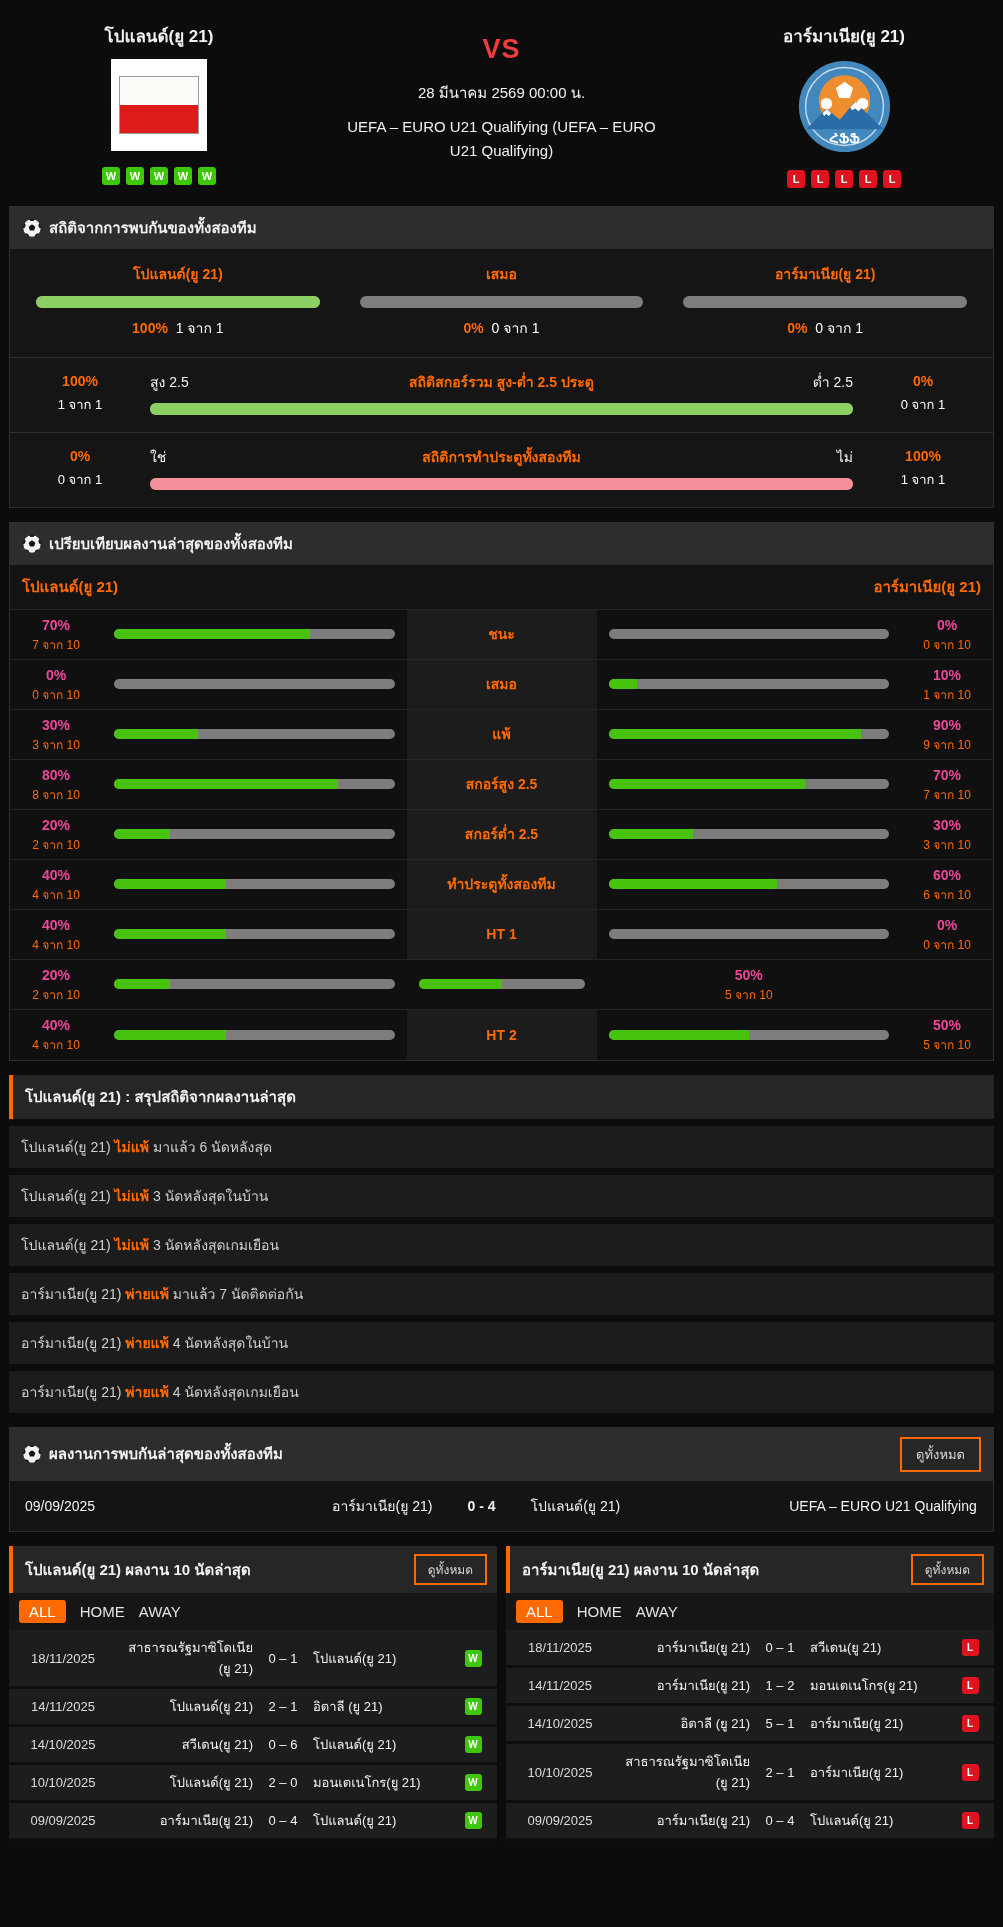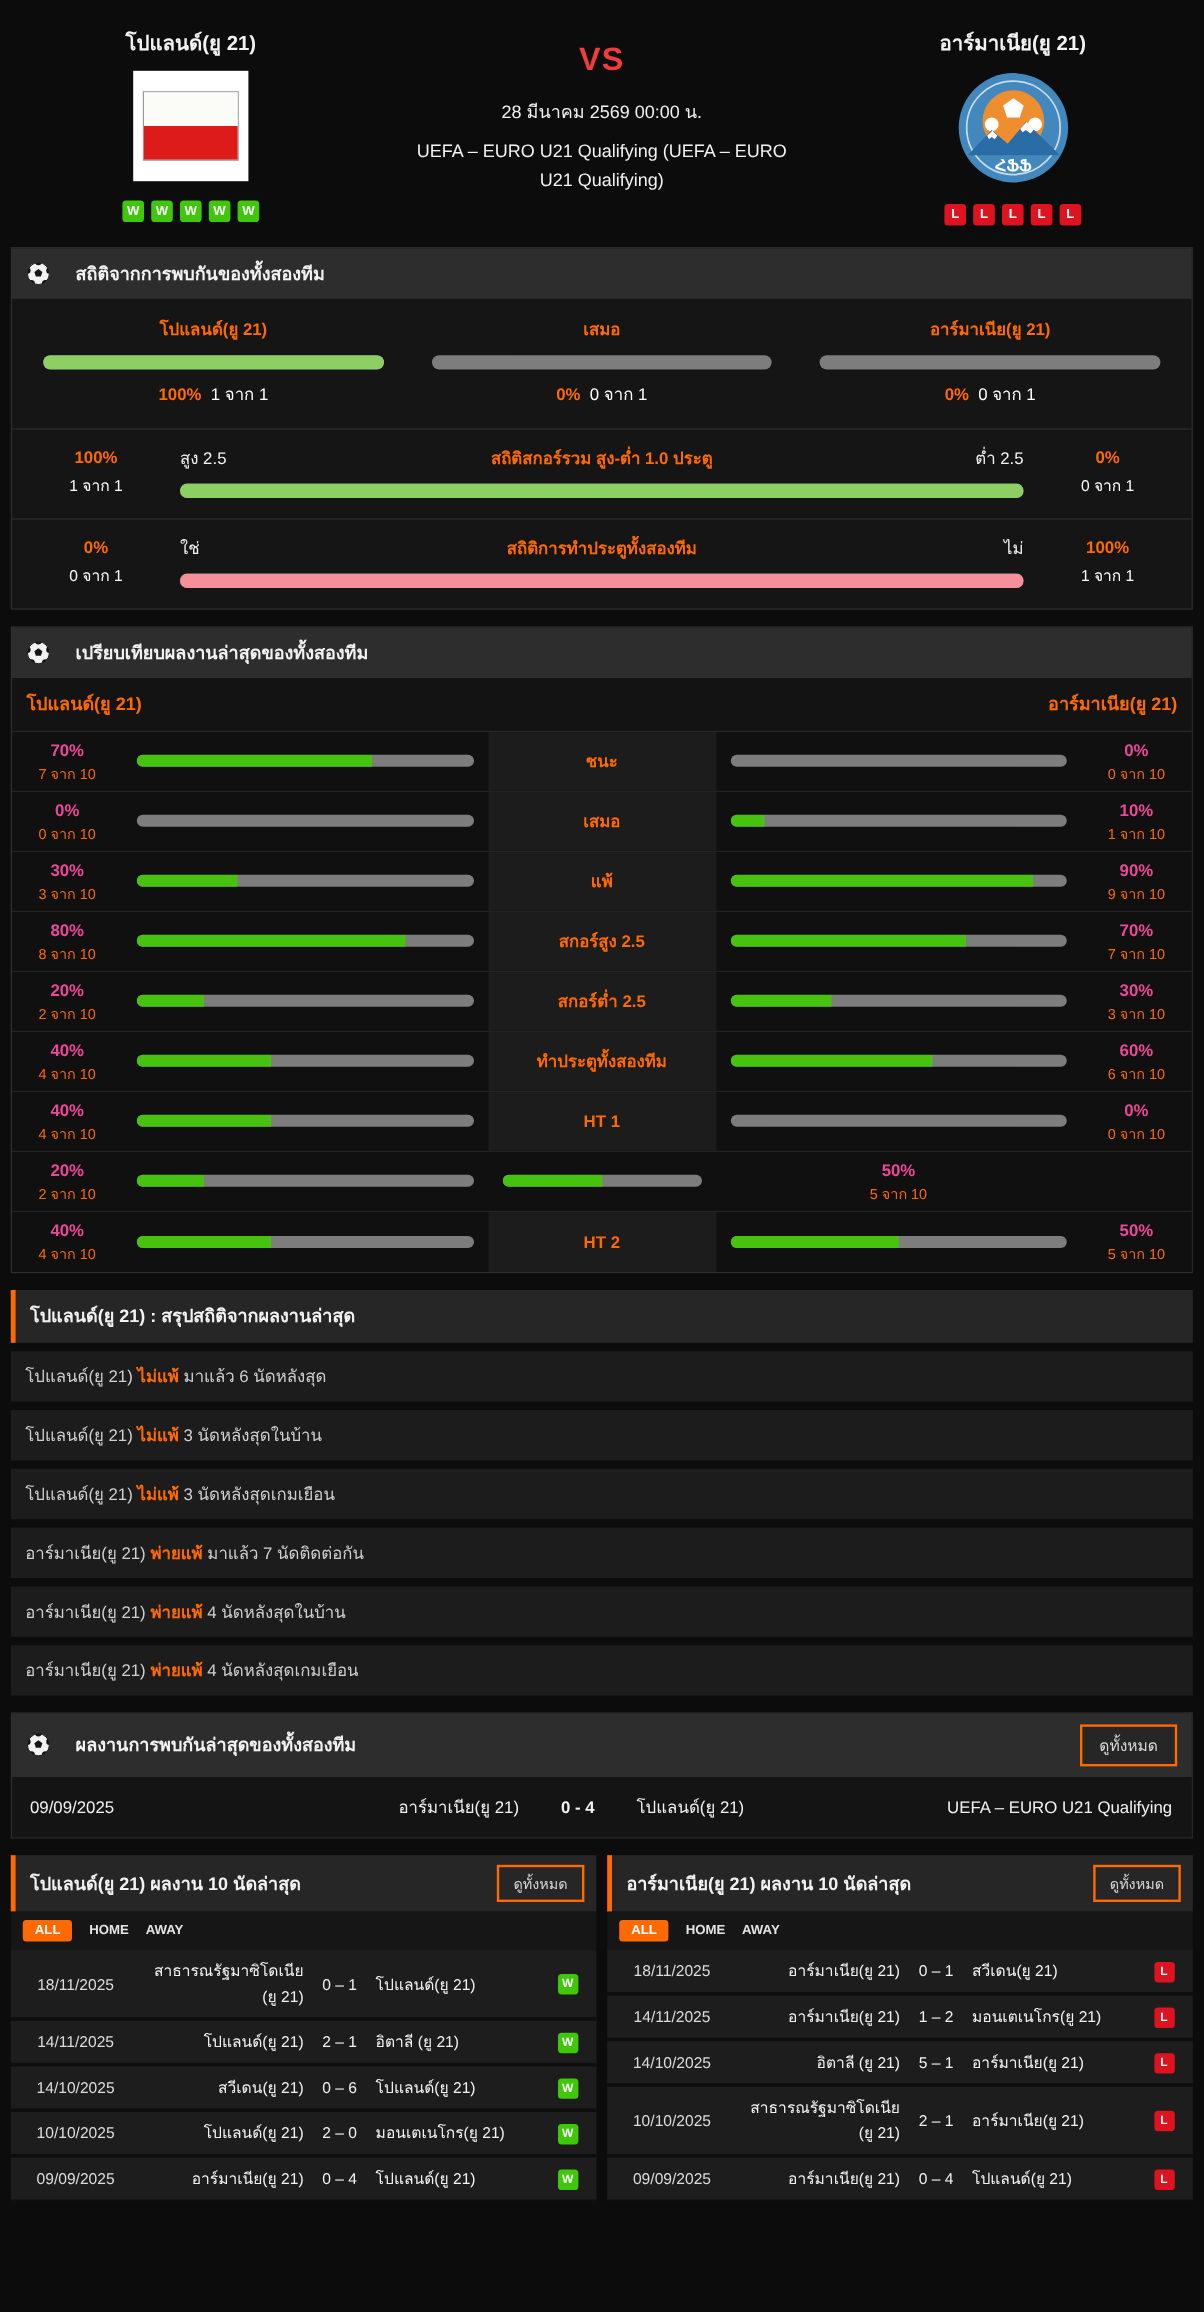--- a/index.html
+++ b/index.html
@@ -27,21 +27,21 @@
   .poland-flag .r{flex:1;background:#dd1b1b}
   .form-row{display:flex;gap:6px;margin-top:6px}
   .badge{display:inline-flex;width:18px;height:18px;align-items:center;justify-content:center;
          border-radius:3px;font-size:11px;font-weight:bold;color:#fff;background:#555}
   .res-W{background:#3ec70b}
   .res-L{background:var(--red)}
 
   
   .section{margin-top:14px;border:1px solid var(--line);background:var(--panel)}
   .sec-head{background:var(--hdr);padding:9px 12px;font-weight:bold;font-size:15px;
-            display:flex;align-items:center;gap:21px}
+            display:flex;align-items:center;gap:7px}
   .ball{width:20px;height:20px;flex:0 0 auto}
   .view-all{margin-left:auto;background:#262626;color:#d8d8d8;border:2px solid var(--orange);
             padding:5px 14px;font-size:13px;cursor:pointer;font-family:Liberation Mono, monospace}
 
   
   .h2h-result{display:grid;grid-template-columns:1fr 1fr 1fr;gap:40px;padding:14px 26px 18px;border-bottom:1px solid var(--line)}
   .h2h-col{text-align:center}
   .h2h-col .nm{color:var(--orange);font-weight:bold;font-size:14px}
   .bar{position:relative;height:12px;background:var(--graybar);border-radius:6px;overflow:hidden;margin-top:11px}
   .bar .fill{position:absolute;top:0;bottom:0;background:var(--green)}
@@ -90,21 +90,21 @@
   .h2h-row .score{text-align:center;font-weight:bold}
   .h2h-row .away{padding-left:14px}
   .h2h-row .comp{text-align:center;line-height:1.6}
 
   
   .tables{display:grid;grid-template-columns:1fr 1fr;gap:9px;margin-top:14px;align-items:start}
   .tbl-head{background:#262626;border-left:4px solid var(--orange);padding:8px 10px 8px 12px;
             font-weight:bold;font-size:15px;display:flex;align-items:center}
   .tbl-head .view-all{padding:4px 12px;font-size:12px}
   .tab-bar{background:#161616;padding:7px 10px;display:flex;align-items:center;gap:14px}
-  .tab{font-size:11px;font-weight:bold;color:#e4e4e4;cursor:pointer}
+  .tab{font-size:15px;font-weight:normal;color:#e4e4e4;cursor:pointer}
   .tab.active{background:var(--orange);color:#fff;padding:3px 10px;border-radius:3px}
   .t-row{display:grid;grid-template-columns:92px 1fr 52px 1fr 32px;align-items:center;gap:4px;
          background:#1d1d1d;border-bottom:3px solid #0e0e0e;padding:7px 8px;min-height:33px;font-size:13px}
   .t-date{color:#dcdcdc;text-align:center}
   .t-home{text-align:right}
   .t-score{text-align:center}
   .t-away{text-align:left}
   .t-badge{text-align:center}
   .t-badge .badge{width:17px;height:17px;font-size:10px}
 
@@ -213,21 +213,21 @@
     </div>
 
     <div class="h2h-line">
       <div class="side-stat">
         <span class="pct">100%</span>
         <span class="cnt">1 จาก 1</span>
       </div>
       <div class="mid">
         <div class="mid-top">
           <span class="edge">สูง 2.5</span>
-          <span class="ttl">สถิติสกอร์รวม สูง-ต่ำ 1.0 ประตู</span>
+          <span class="ttl">สถิติสกอร์รวม สูง-ต่ำ 2.5 ประตู</span>
           <span class="edge r">ต่ำ 2.5</span>
         </div>
         <div class="bar">
             <div class="fill from-left lgreen" style="width: 100%;"></div>
           </div>
       </div>
       <div class="side-stat">
         <span class="pct">0%</span>
         <span class="cnt">0 จาก 1</span>
       </div>

